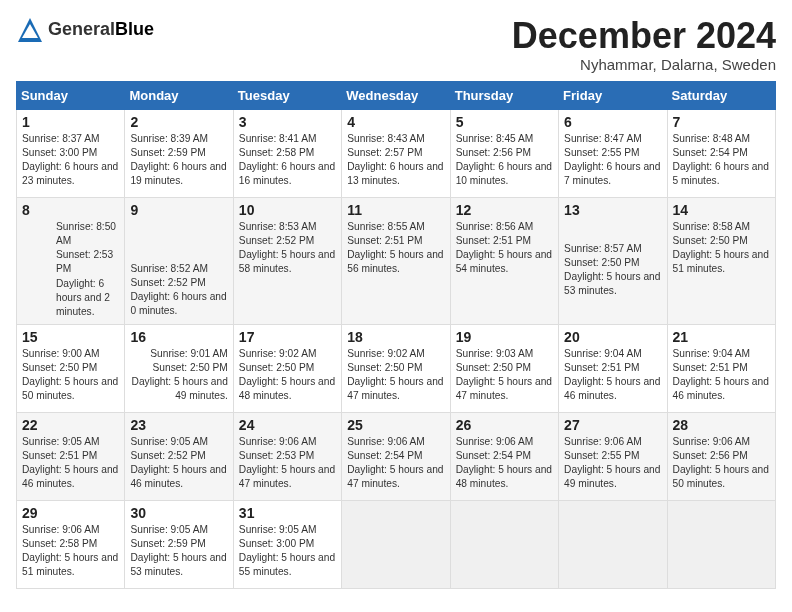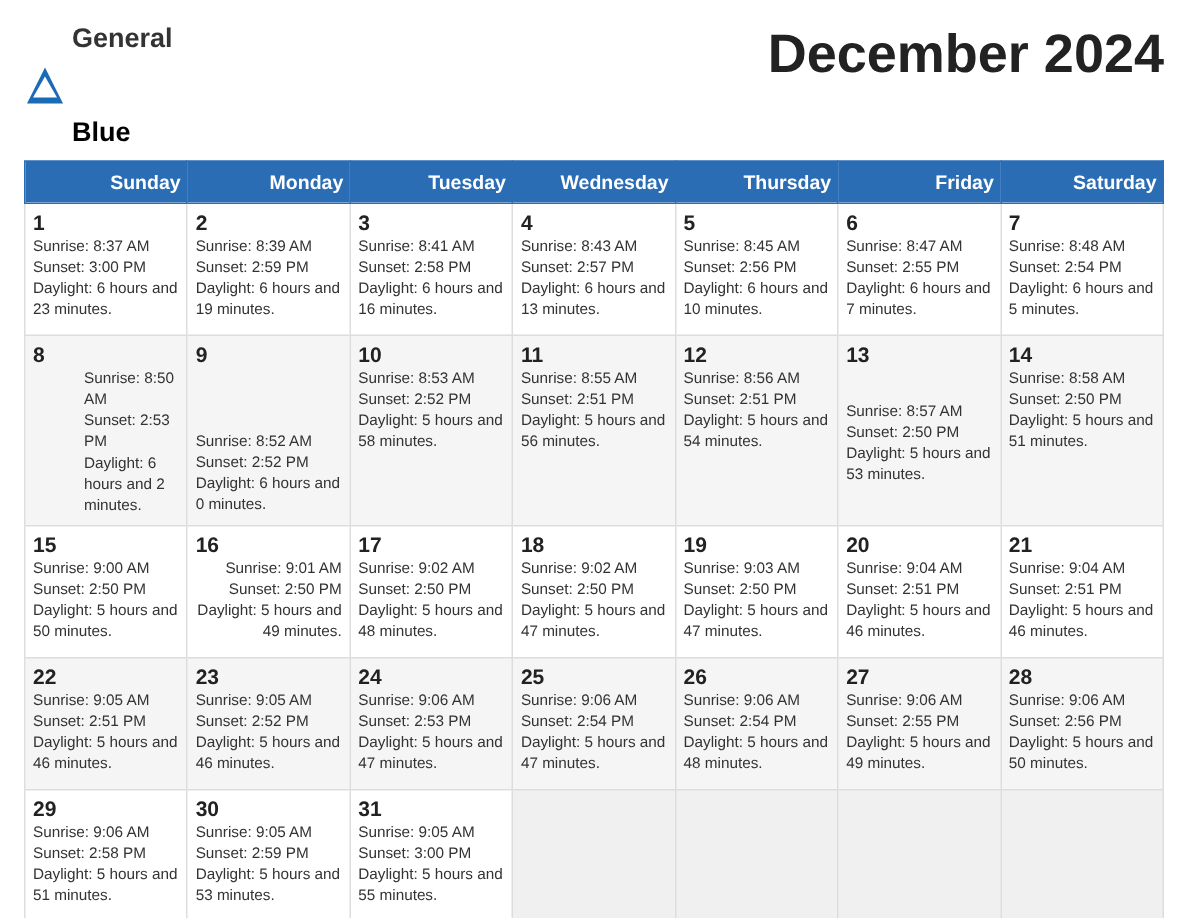--- a/index.html
+++ b/index.html
@@ -15,23 +15,22 @@
       justify-content: space-between;
       align-items: flex-start;
       margin-bottom: 8px;
     }
     .logo {
       display: flex;
       align-items: center;
     }
     .logo-text {
       display: flex;
-      flex-direction: column;
+      flex-direction: row;
       line-height: 1.1;
-      gap: 43px;
     }
     .logo-general {
       font-size: 18px;
       font-weight: bold;
       color: #333;
     }
     .logo-blue {
       font-size: 18px;
       font-weight: bold;
       color: #000000;
@@ -60,21 +59,21 @@
       table-layout: fixed;
     }
     thead tr {
       background: #2a6db5;
       color: #fff;
     }
     thead th {
       padding: 6px 4px;
       font-size: 13px;
       font-weight: bold;
-      text-align: right;
+      text-align: left;
       border: 1px solid #2a6db5;
     }
     tbody tr {
       border-bottom: 1px solid #ccc;
     }
     tbody td {
       vertical-align: top;
       padding: 4px 5px;
       font-size: 10.5px;
       color: #222;
@@ -112,20 +111,21 @@
       <polygon points="14,2 26,26 2,26" fill="#1a6bb5"></polygon>
       <polygon points="14,8 22,22 6,22" fill="#fff"></polygon>
     </svg>
     <div class="logo-text">
       <span class="logo-general">General</span>
       <span class="logo-blue">Blue</span>
     </div>
   </div>
   <div class="title-block">
     <div class="month-title">December 2024</div>
+    <div class="subtitle">Nyhammar, Dalarna, Sweden</div>
   </div>
 </div>
 
 <table>
   <thead>
     <tr>
     <th>Sunday</th>
         <th>Monday</th>
         <th>Tuesday</th>
         <th>Wednesday</th>

